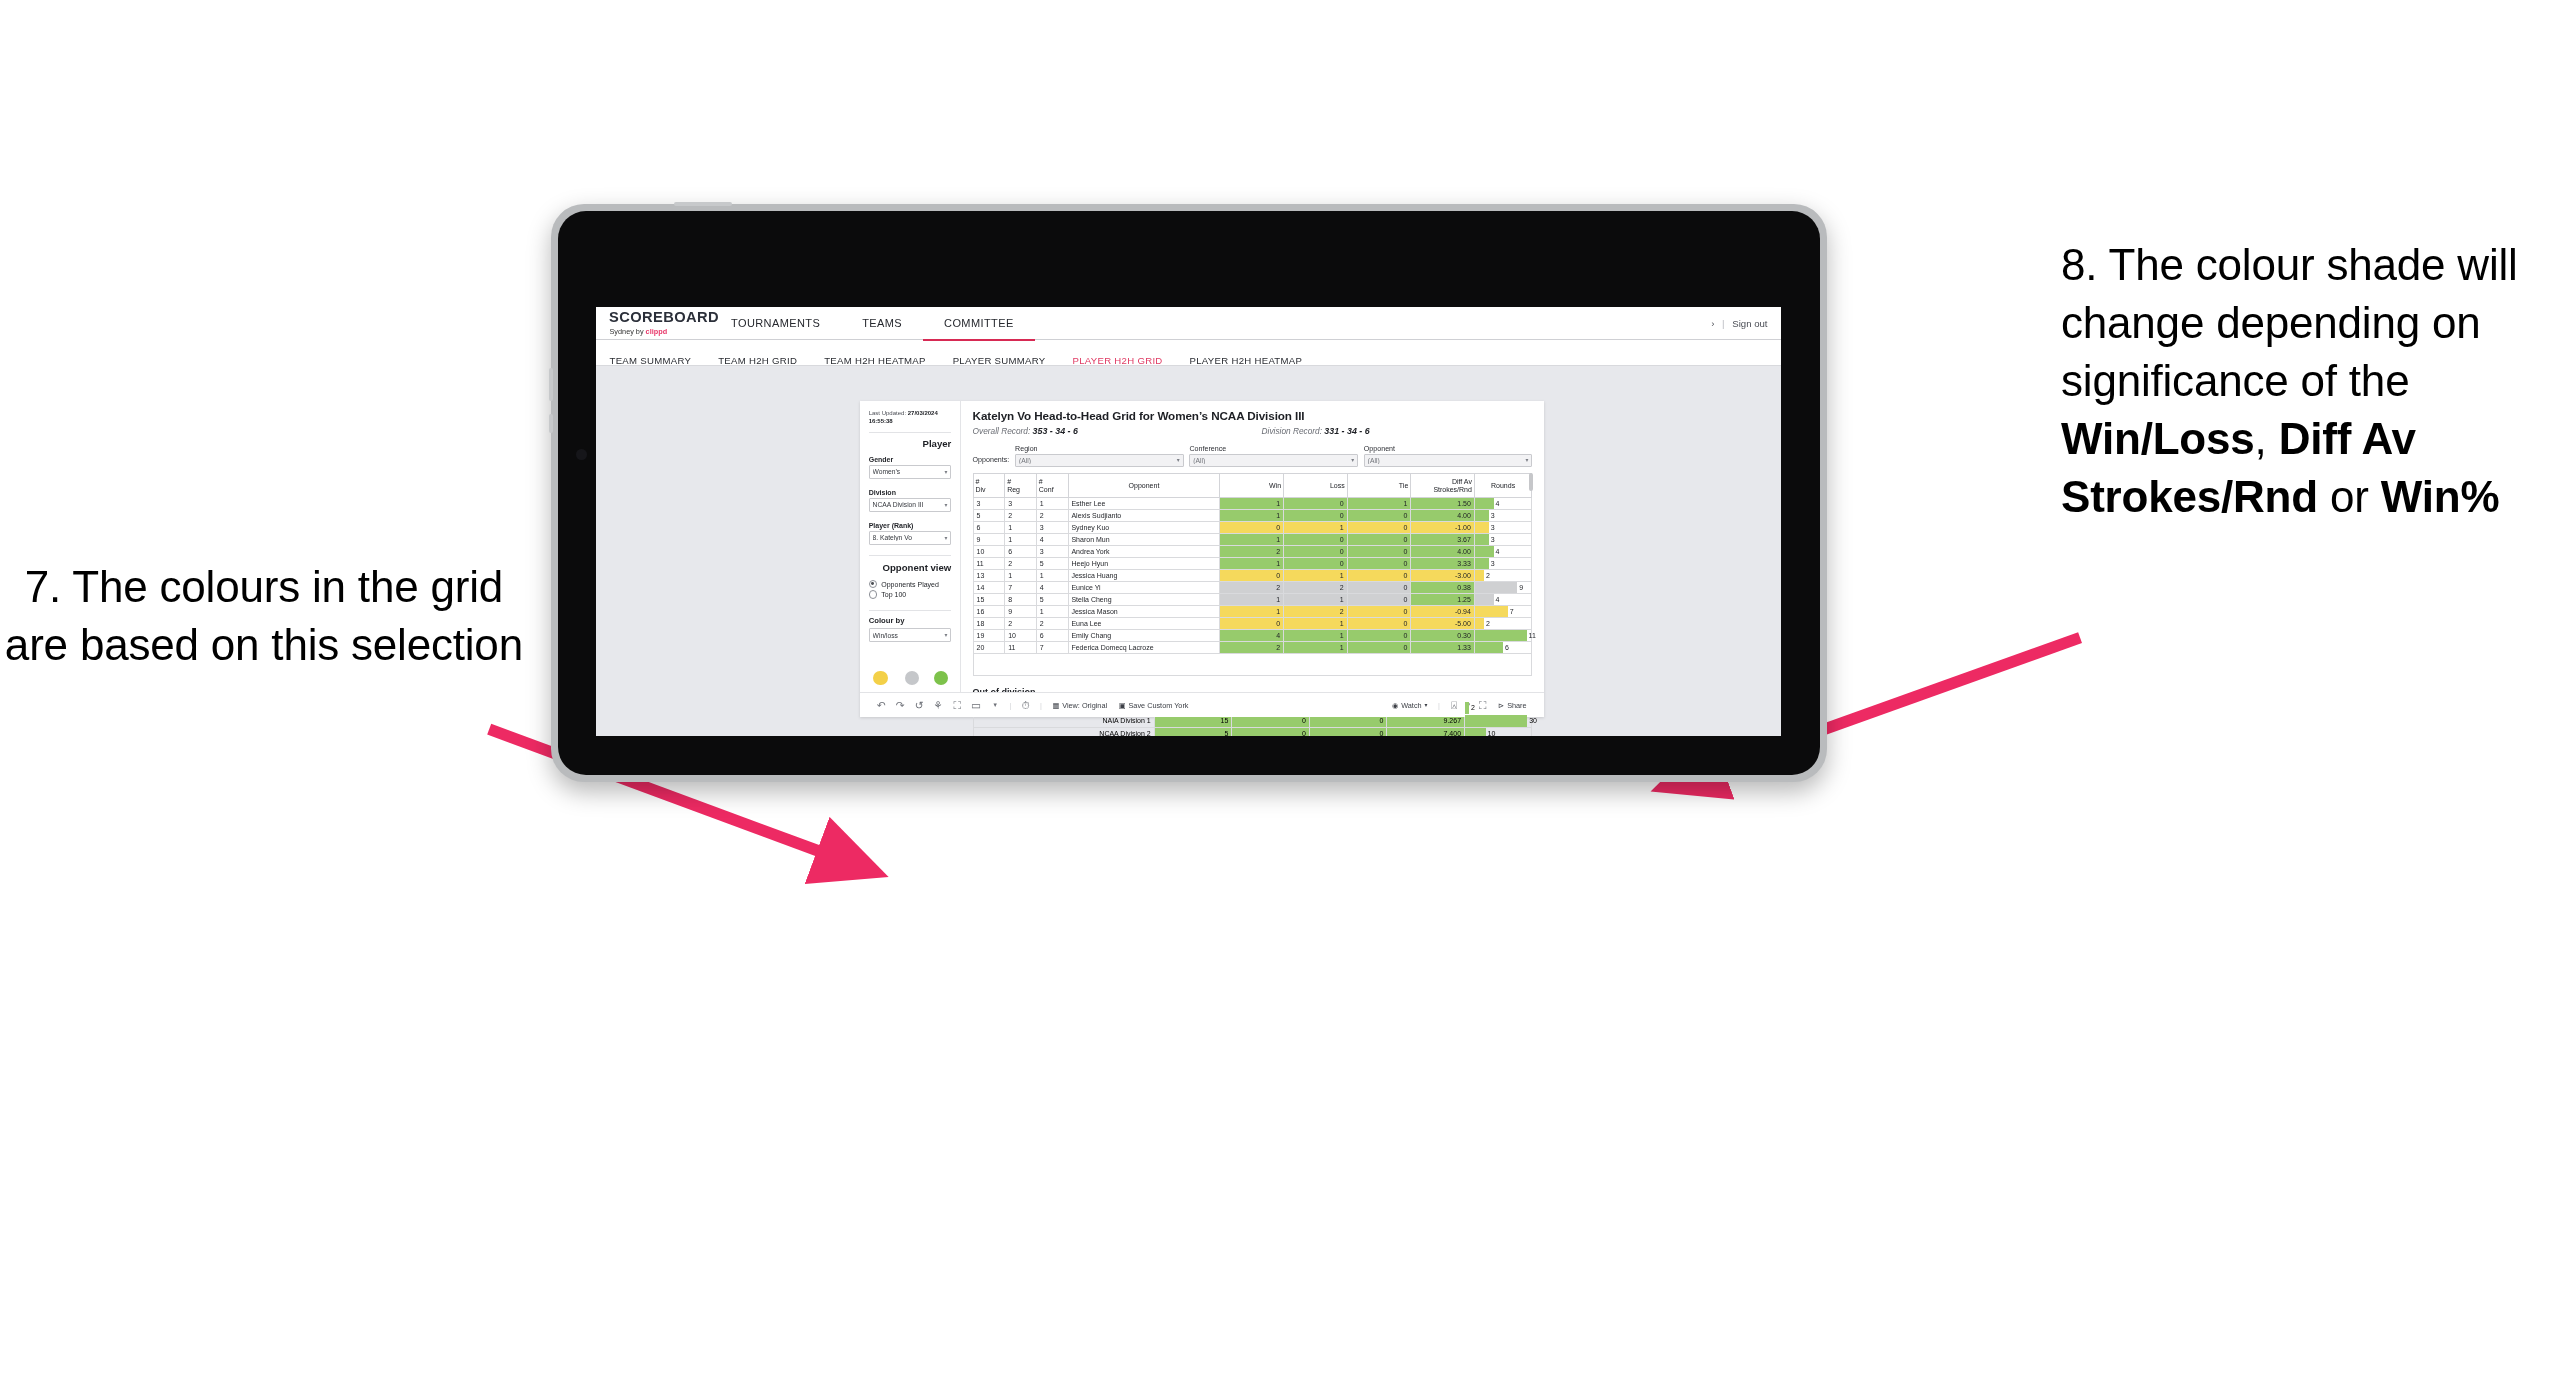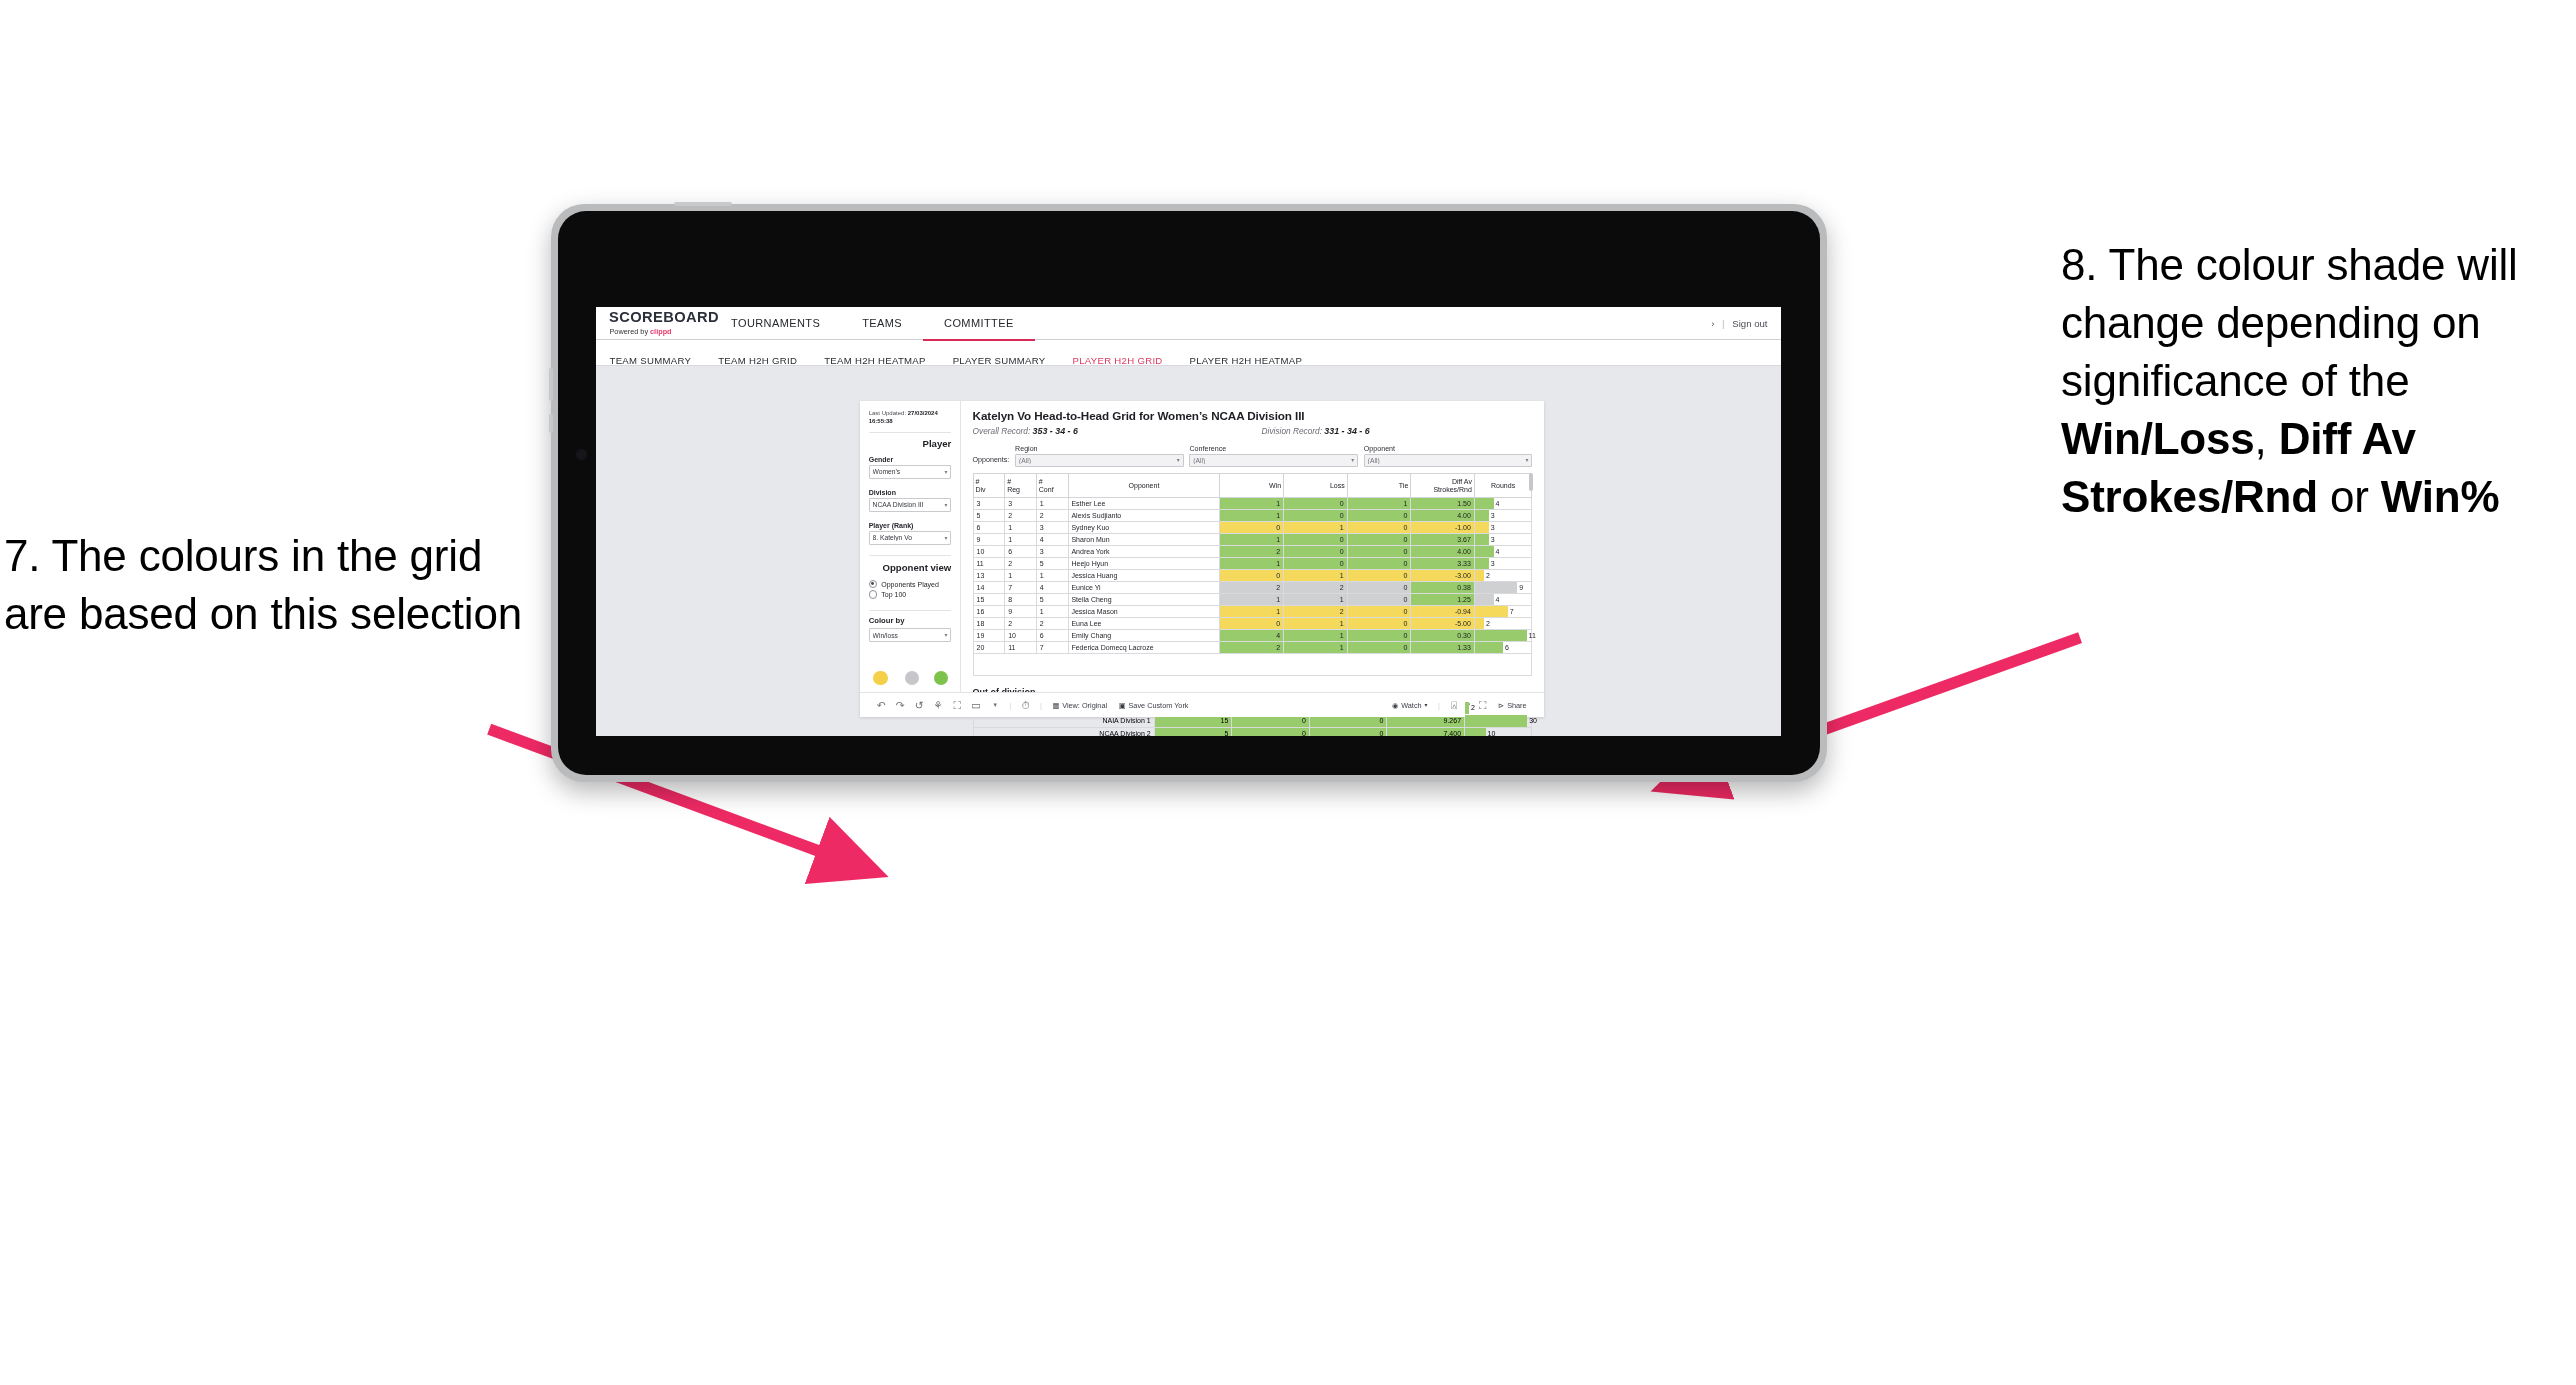--- a/index.html
+++ b/index.html
@@ -1,21 +1,21 @@
 <!DOCTYPE html>
 <html><head>
 <meta charset="utf-8">
 <style>
   html,body{margin:0;padding:0;background:#ffffff;}
   body{width:2576px;height:1386px;position:relative;overflow:hidden;
        font-family:"Liberation Sans",sans-serif;}
 
   
   .anno{position:absolute;color:#000;font-size:44px;line-height:1.32;letter-spacing:-0.2px;}
-  #anno-left{left:3.9px;top:527px;width:520px;}
+  #anno-left{left:3.9px;top:558px;width:520px;text-align:center;}
   #anno-right{left:2061px;top:236px;width:510px;}
   .anno b{font-weight:700;}
 
   svg.arrow-layer{position:absolute;left:0;top:0;width:2576px;height:1386px;pointer-events:none;}
   #tablet-outer{position:absolute;left:551px;top:204px;width:1276px;height:578px;
        background:#b9bbbd;border-radius:33px;
        box-shadow:0 9.6px 25px rgba(0,0,0,.28);}
   #tablet-bezel{position:absolute;left:558px;top:211px;width:1262px;height:564px;
        background:#0b0b0c;border-radius:28px;}
   #tablet-screen{position:absolute;left:596px;top:307px;width:1185px;height:429px;
@@ -140,21 +140,21 @@
 <div class="cam-dot" style="left:576px;top:449px;width:10.6px;height:10.6px;"></div>
 <div class="btn-edge" style="left:549px;top:368px;width:3.9px;height:33px;"></div>
 <div class="btn-edge" style="left:674px;top:202px;width:58px;height:3.9px;"></div>
 <div class="btn-edge" style="left:549px;top:414px;width:3.9px;height:19px;"></div>
 
 <div id="tablet-screen">
 
   <div id="app-topbar">
     <div id="brand">
       <div id="brand-title">SCOREBOARD</div>
-      <div id="brand-sub"><span>Powered by </span><span class="pink">clippd</span></div>
+      <div id="brand-sub"><span>Sydney by </span><span class="pink">clippd</span></div>
     </div>
     <div class="topnav" id="top-nav">
       <div class="titem">TOURNAMENTS</div>
       <div class="titem">TEAMS</div>
       <div class="titem active">COMMITTEE</div>
     </div>
     <div id="topbar-right">
       <span>›</span>
       <span class="sep">|</span>
       <span>Sign out</span>

